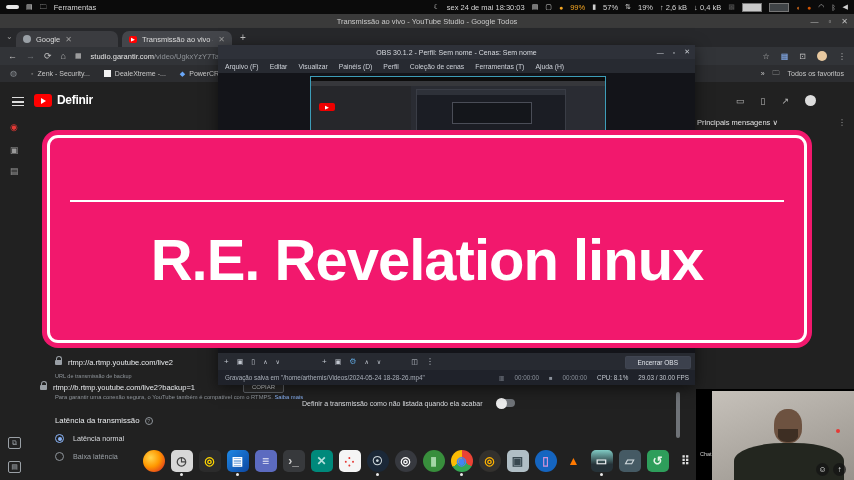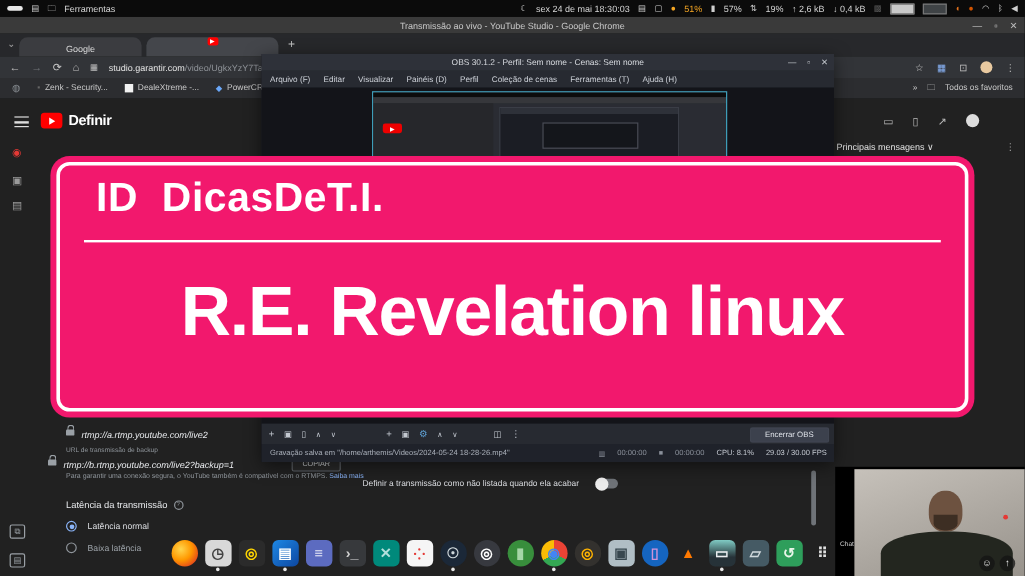--- a/index.html
+++ b/index.html
@@ -13,21 +13,21 @@
   .pill { width:13px; height:4px; background:#e8e8e8; border-radius:2px; display:inline-block; }
   .tray { font-size:7px; color:#cfcfcf; }
   .kbd-rect { width:20px; height:9px; border:1px solid #777; display:inline-block; }
   .kbd-light { background:#c9c9c9; } .kbd-dark { background:#3f4346; }
   .orange { color:#f5a623; }
 
   
   #chrome-titlebar { left:0; top:14px; width:854px; height:14px; background:#3a3a3a; display:flex; align-items:center; justify-content:center; font-size:7.5px; color:#c9c9c9; z-index:4; }
   #chrome-controls { position:absolute; right:6px; top:0; height:14px; display:flex; gap:10px; align-items:center; font-size:8px; color:#bdbdbd; }
   #tabstrip { left:0; top:28px; width:854px; height:19px; background:#27282b; z-index:4; }
-  .tab { position:absolute; top:3px; height:16px; background:#3b3c40; border-radius:7px 7px 0 0; display:flex; align-items:center; gap:5px; padding:0 7px; font-size:7.5px; color:#dcdcdc;flex-direction:column; }
+  .tab { position:absolute; top:3px; height:16px; background:#3b3c40; border-radius:7px 7px 0 0; display:flex; align-items:center; gap:5px; padding:0 7px; font-size:7.5px; color:#dcdcdc; }
   .tab .close { color:#9a9a9a; font-size:8px; }
   .favicon-globe { width:8px; height:8px; border-radius:50%; background:#9aa0a6; display:inline-block; }
   .favicon-yt { width:9px; height:7px; border-radius:2px; background:#f00; color:#fff; font-size:5px; display:flex; align-items:center; justify-content:center; }
   #toolbar { left:0; top:47px; width:854px; height:18px; background:#323438; display:flex; align-items:center; padding:0 8px; gap:9px; font-size:9px; color:#c2c2c2; z-index:4; }
   #url-text { font-size:7.5px; color:#e4e4e4; }
   #url-path { color:#8f9398; }
   #toolbar-right { position:absolute; right:8px; display:flex; gap:11px; align-items:center; font-size:8px; }
   .avatar-sm { width:10px; height:10px; border-radius:50%; background:#e8c9a0; display:inline-block; }
   #bookmarks { left:0; top:65px; width:854px; height:17px; background:#2c2d30; display:flex; align-items:center; padding:0 10px; gap:14px; font-size:7px; color:#c7c7c7; z-index:4; }
   .bm { display:flex; align-items:center; gap:4px; }
@@ -44,21 +44,21 @@
   .studio-word { position:absolute; left:57px; top:3px; font-size:12px; font-weight:bold; color:#fff; letter-spacing:-0.3px; }
   #yt-header-icons { position:absolute; right:38px; top:6px; display:flex; gap:16px; font-size:9px; color:#b9b9b9; }
   .avatar-yt { width:11px; height:11px; border-radius:50%; background:#ddd; position:relative; top:-1px; }
   #messages-row { position:absolute; left:697px; top:36px; font-size:7.5px; color:#e0e0e0; }
   #messages-kebab { position:absolute; right:8px; top:36px; font-size:8px; color:#aaa; }
   .rail-icon { position:absolute; left:10px; font-size:9px; color:#9a9a9a; }
 
   
   .lock { width:7px; height:5px; background:#9aa0a6; border-radius:1px; position:relative; display:inline-block; margin-right:6px; }
   .lock:before { content:""; position:absolute; top:-4px; left:1px; width:4px; height:4px; border:1px solid #9aa0a6; border-bottom:none; border-radius:3px 3px 0 0; }
-  .url-row { position:absolute; display:flex; font-size:7.5px; color:#e8eaed;font-style:italic; }
+  .url-row { position:absolute; display:flex; align-items:center; font-size:7.5px; color:#e8eaed; }
   .tiny-label { position:absolute; font-size:5.5px; color:#8f959b; }
   #copy-btn { position:absolute; left:243px; top:299px; border:1px solid #5f6368; border-radius:2px; padding:2px 8px; font-size:6px; color:#d3d7db; background:#2a2a2a; }
   #rtmps-note { position:absolute; left:55px; top:312px; font-size:5.8px; color:#8f959b; width:280px; }
   #rtmps-note a { color:#8ab4f8; text-decoration:none; }
   #unlisted-row { position:absolute; left:302px; top:317px; display:flex; align-items:center; gap:14px; font-size:7px; color:#dadce0; }
   .toggle { width:18px; height:8px; background:#6f7378; border-radius:5px; position:relative; }
   .toggle .knob { position:absolute; left:-1px; top:-1.5px; width:11px; height:11px; border-radius:50%; background:#ececec; }
   #latency-title { position:absolute; left:55px; top:334px; font-size:7.8px; color:#e8eaed; display:flex; gap:5px; align-items:center; }
   .info-circ { width:8px; height:8px; border:1px solid #8f959b; border-radius:50%; font-size:5px; color:#8f959b; display:inline-flex; align-items:center; justify-content:center; }
   .radio-row { position:absolute; display:flex; align-items:center; gap:9px; font-size:7.2px; color:#dadce0; }
@@ -122,40 +122,40 @@
     <span class="tray">▤</span>
     <span class="tray">🗀</span>
     <span>Ferramentas</span>
   </div>
   <div class="sys-right">
     <span class="tray">☾</span>
     <span>sex 24 de mai 18:30:03</span>
     <span class="tray">▤</span>
     <span class="tray">▢</span>
     <span class="orange tray">●</span>
-    <span class="orange">51%</span>
+    <span class="orange">99%</span>
     <span class="tray">▮</span>
     <span>57%</span>
     <span class="tray">⇅</span>
     <span>19%</span>
     <span>↑ 2,6 kB</span>
     <span>↓ 0,4 kB</span>
     <span class="tray" style="color:#555">▩</span>
     <span class="kbd-rect kbd-light"></span>
     <span class="kbd-rect kbd-dark"></span>
     <span class="tray" style="color:#e2711d">◖</span>
     <span class="tray" style="color:#d35400">●</span>
     <span class="tray">◠</span>
     <span class="tray">ᛒ</span>
     <span class="tray">◀</span>
   </div>
 </div>
 
 <div id="chrome-titlebar" class="abs">
-  <span>Transmissão ao vivo - YouTube Studio - Google Chrome</span>
+  <span>Transmissão ao vivo - YouTube Studio - Google Todos</span>
   <div id="chrome-controls">
     <span>—</span>
     <span>▫</span>
     <span>✕</span>
   </div>
 </div>
 
 <div id="tabstrip" class="abs">
   <span style="position:absolute;left:6px;top:4px;color:#9a9a9a;font-size:8px">⌄</span>
   <div class="tab" style="left:16px;width:102px">
@@ -321,21 +321,20 @@
       <span class="g6">■</span>
       <span>00:00:00</span>
       <span style="color:#c3c8d0">CPU: 8.1%</span>
       <span style="color:#c3c8d0">29.03 / 30.00 FPS</span>
     </div>
   </div>
 </div>
 
 <div id="banner" class="abs">
   <div id="banner-inner">
-    <div id="banner-id">ID  DicasDeT.I.</div>
     <div id="banner-line"></div>
     <div id="banner-title">R.E. Revelation linux</div>
   </div>
 </div>
 
 <div id="dock" class="abs">
     <div class="dock-item">
       <span class="di" style="background: radial-gradient(circle at 35% 35%, rgb(255, 213, 77), rgb(255, 152, 0) 45%, rgb(230, 74, 25) 78%); color: rgb(255, 255, 255); border-radius: 50%;"></span>
     </div>
     <div class="dock-item">

